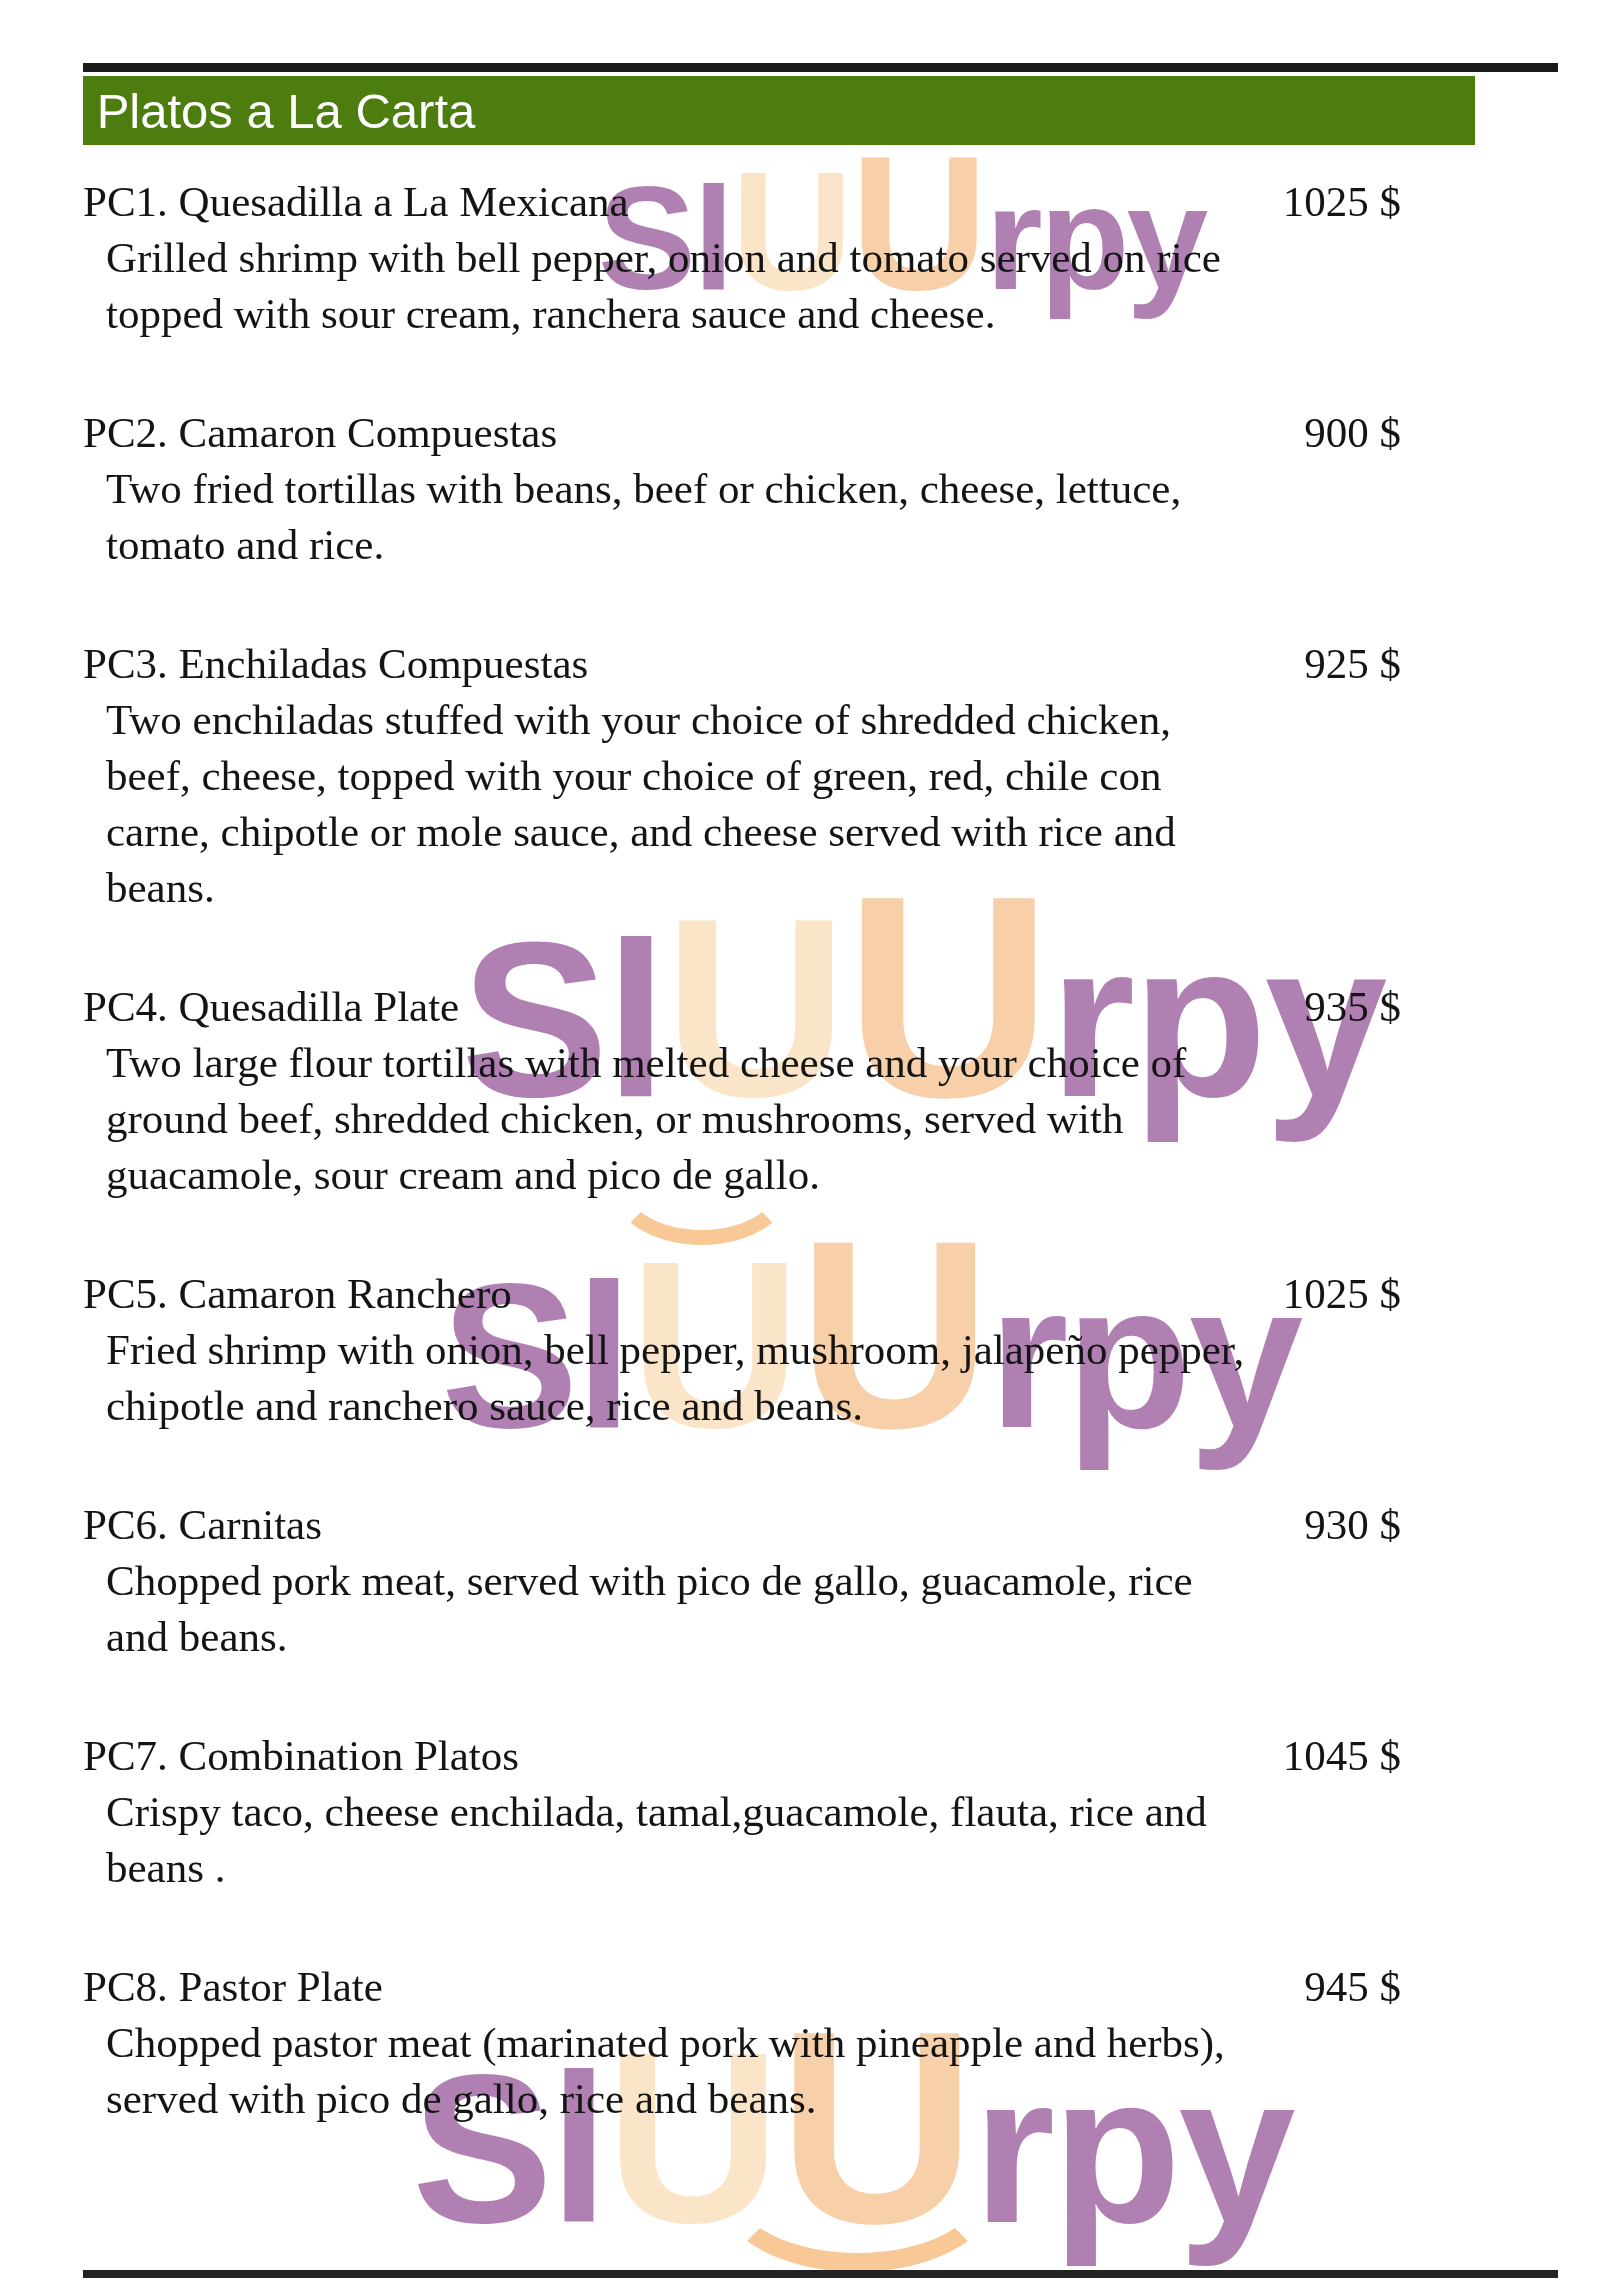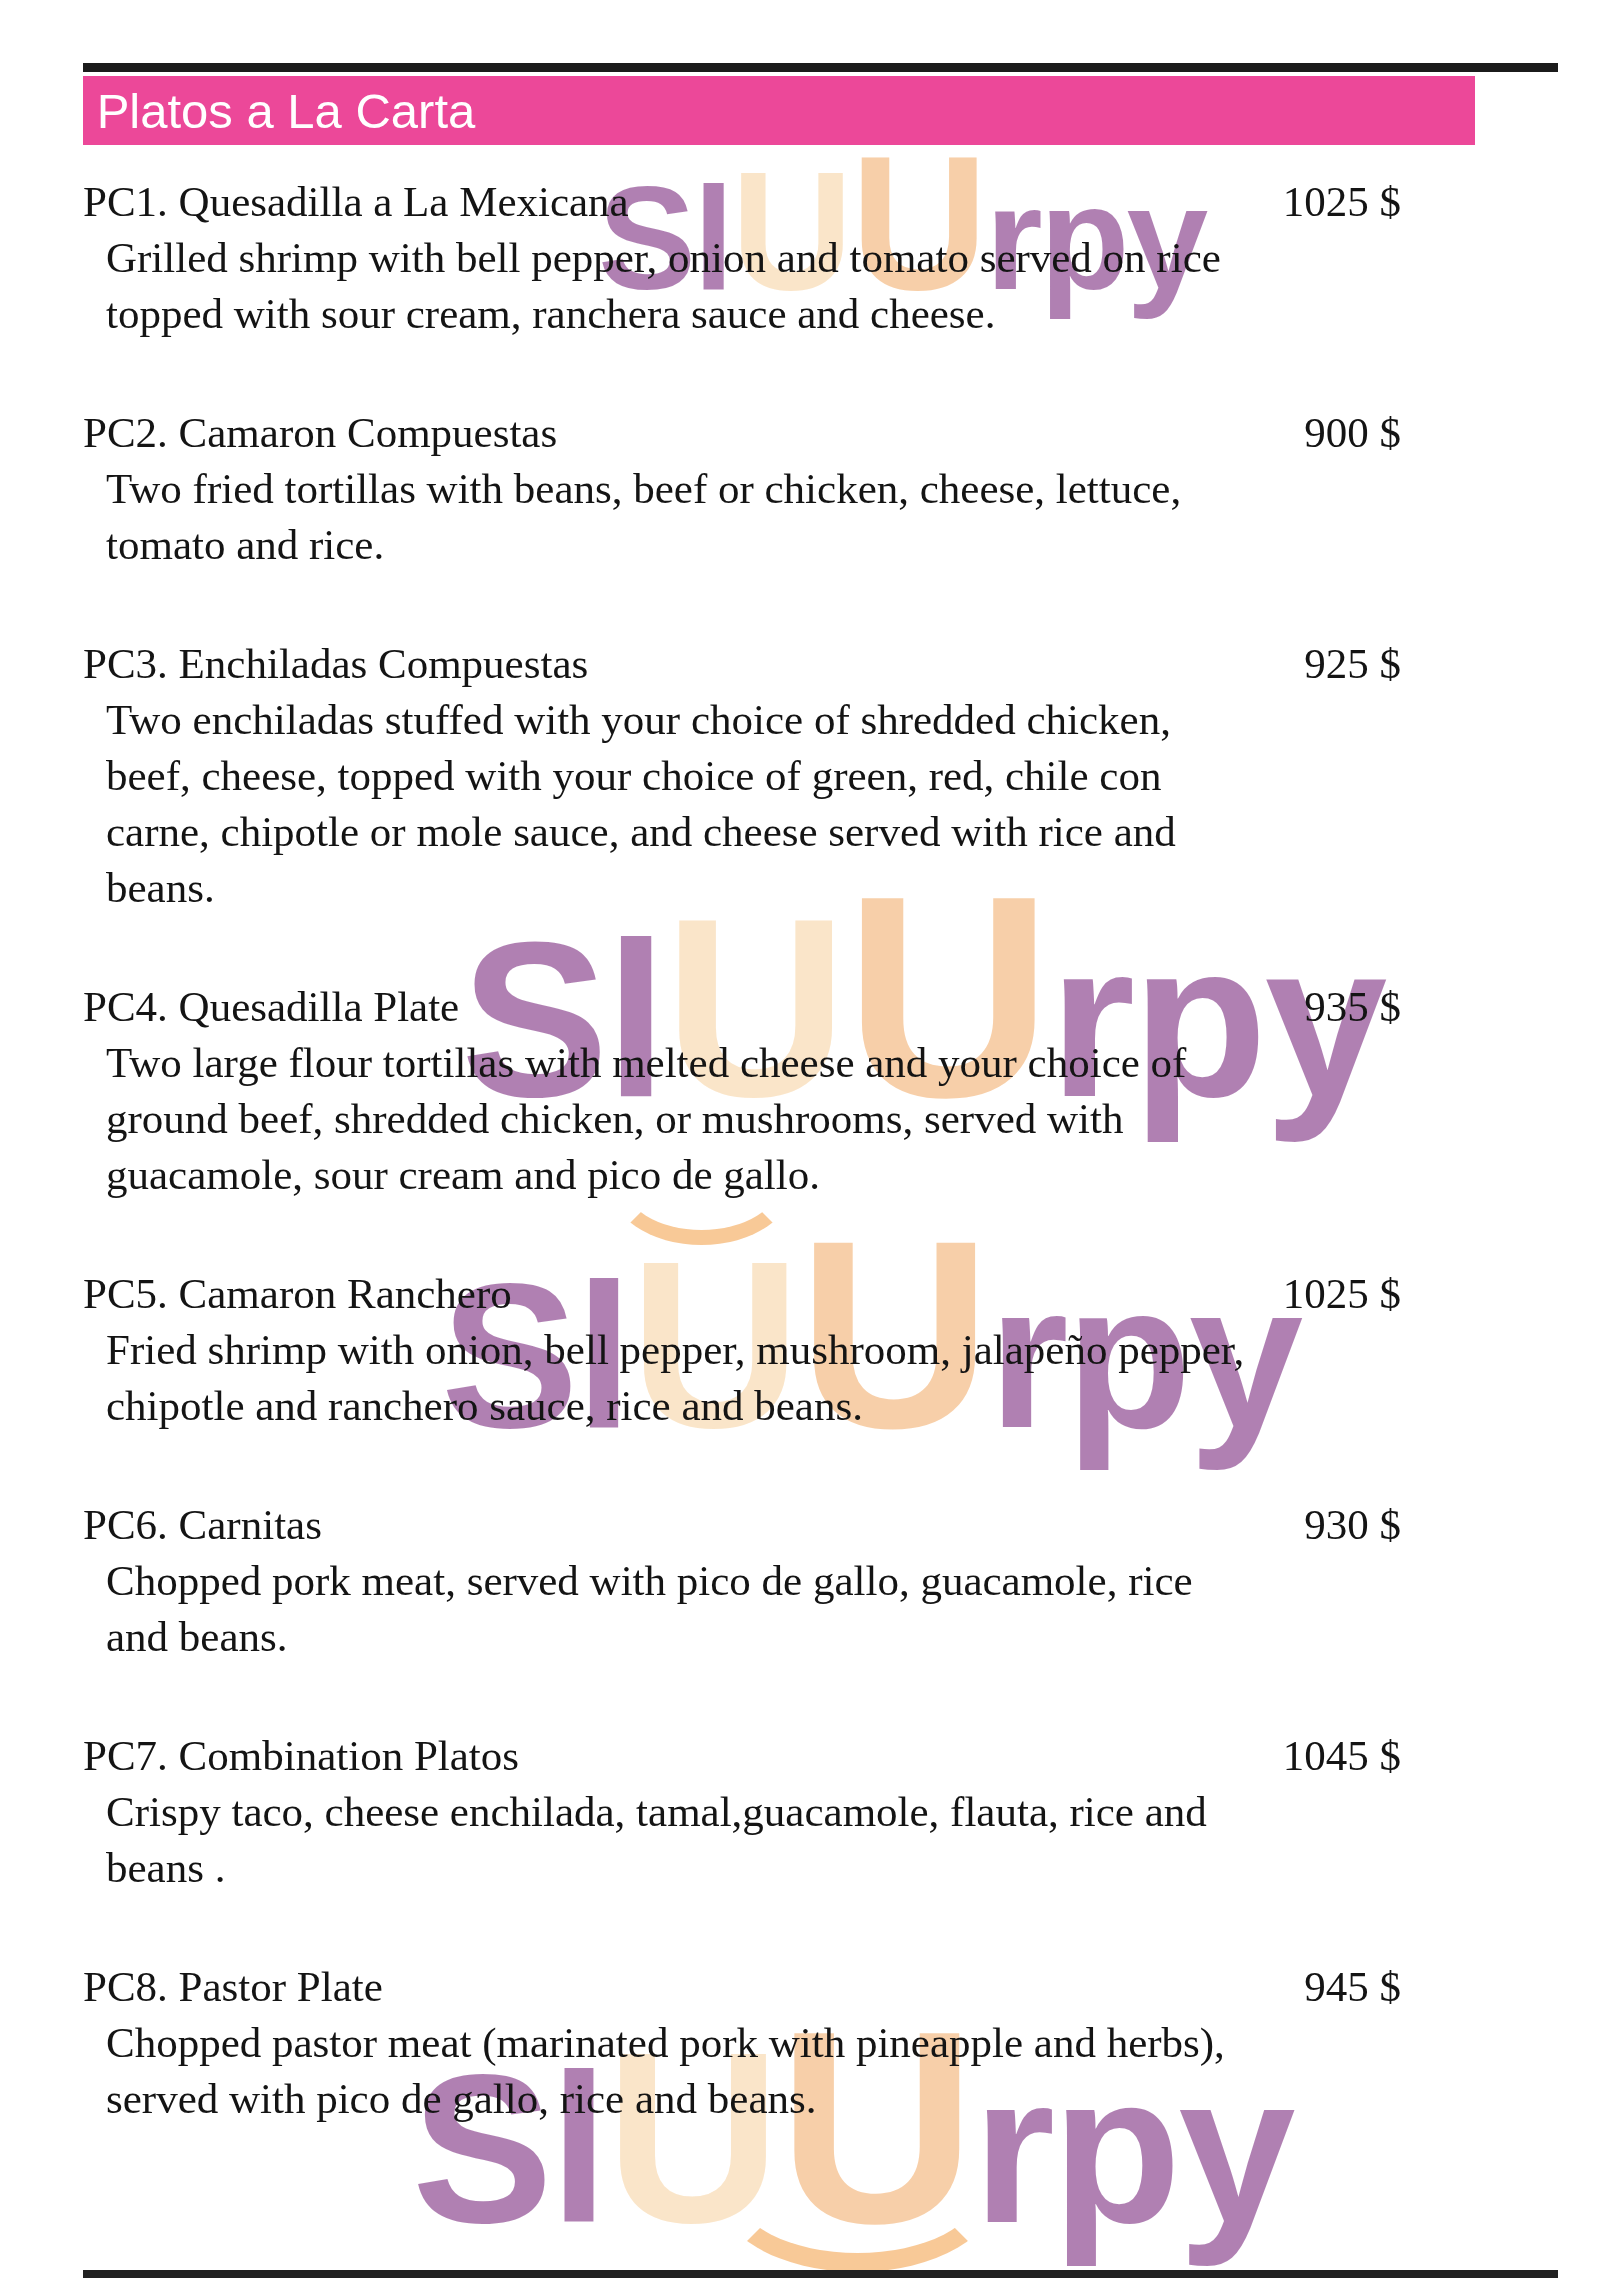--- a/index.html
+++ b/index.html
@@ -65,21 +65,21 @@
     width: 1475px;
     height: 8.8px;
     background: #1b1b1b;
   }
   .section-header {
     position: absolute;
     left: 83px;
     top: 76px;
     width: 1392px;
     height: 69px;
-    background: #ec4899;
+    background: #4d7c0f;
     box-sizing: border-box;
     padding-left: 13.7px;
     display: flex;
     align-items: center;
   }
   .section-title {
     font-family: "Liberation Sans", sans-serif;
     font-size: 49px;
     color: #ffffff;
   }

